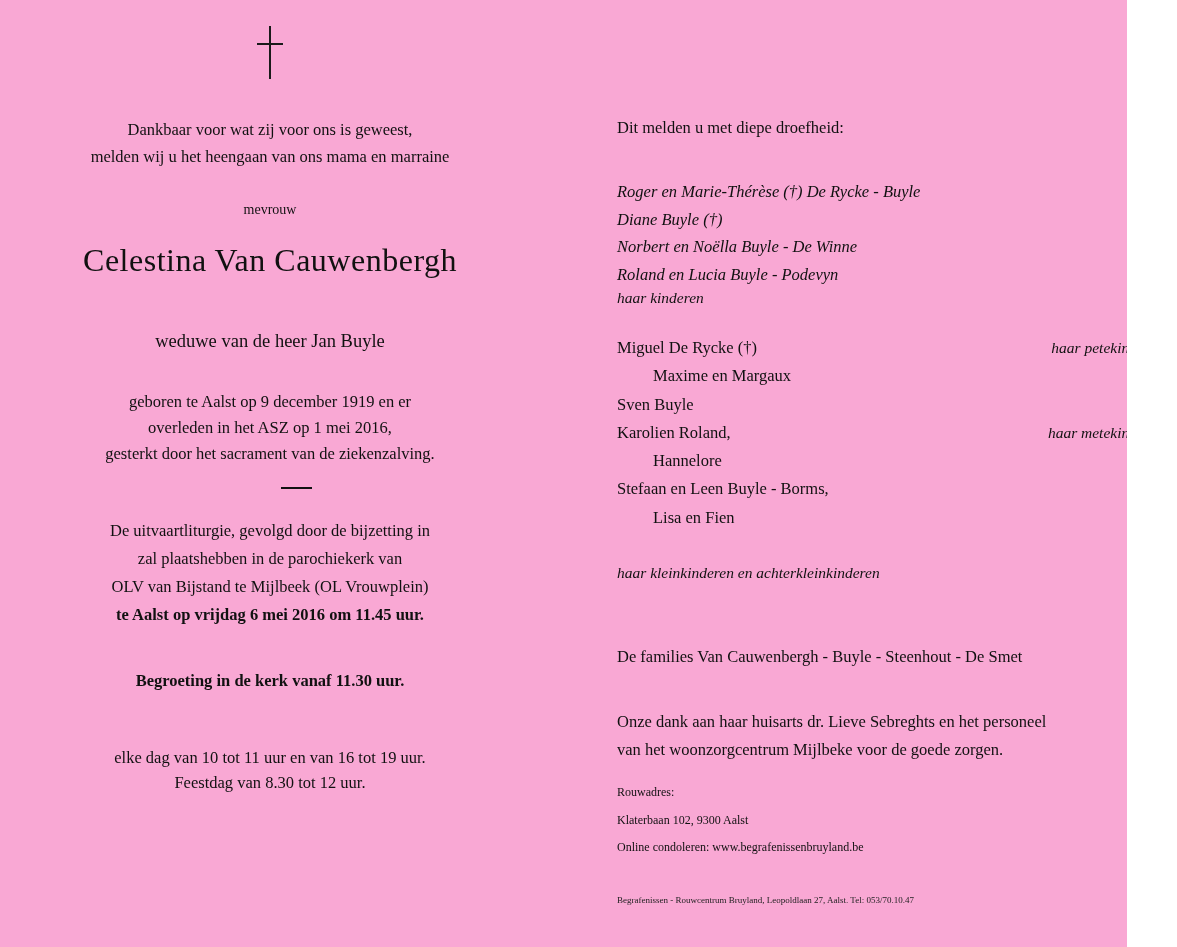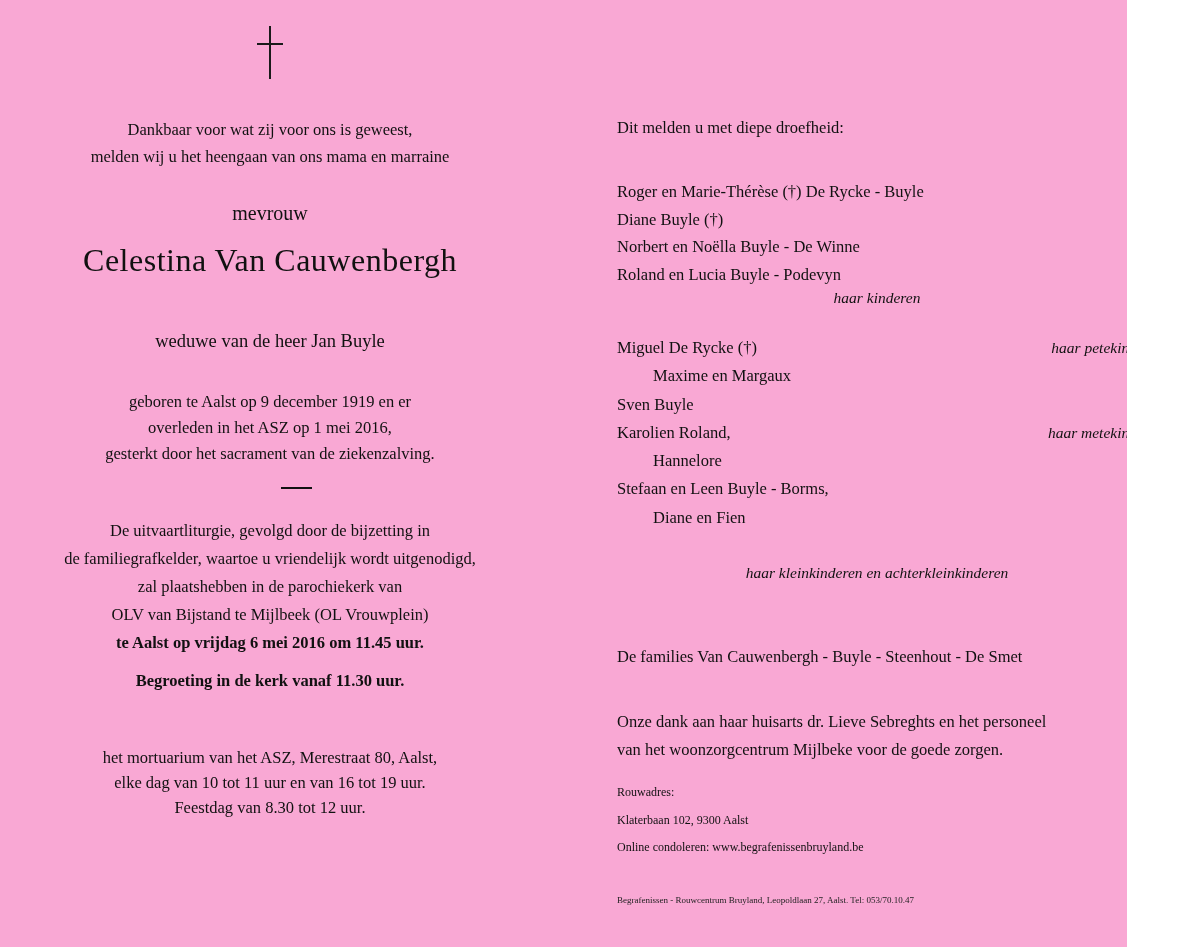--- a/index.html
+++ b/index.html
@@ -11,35 +11,35 @@
     font-family:"Liberation Serif", serif;
     overflow:hidden;
   }
   
   .col-left { position:absolute; left:30px; top:0; width:480px; text-align:center; }
   .abs { position:absolute; left:0; width:480px; }
   .cross { position:absolute; left:240px; top:26px; width:56px; height:56px; transform:translateX(-50%); }
   .cross .v { position:absolute; left:27px; top:0; width:2px; height:53px; background:#1a1a1a; }
   .cross .h { position:absolute; left:15px; top:17px; width:26px; height:2px; background:#1a1a1a; }
   .intro       { top:116px; font-size:16.5px; line-height:27px; }
-  .salutation  { top:202px; font-size:20px; }
+  .salutation  { top:202px; font-size:14px; }
   .deceased    { top:242px; font-size:32px; letter-spacing:0.5px; }
   .widow       { top:331px; font-size:18.5px; }
   .life        { top:389px; font-size:16.5px; line-height:26px; }
   .divider     { top:487px; left:251px; width:31px; height:2px; background:#111; }
   .service     { top:517px; font-size:16.5px; line-height:28px; }
   .bold        { font-weight:bold; }
   .greeting    { top:671px; font-size:16.5px; }
   .mortuary    { top:745px; font-size:16.5px; line-height:25px; }
   
   .col-right { position:absolute; left:617px; top:0; width:520px; text-align:left; }
   .rabs { position:absolute; left:0; width:520px; }
   .heading     { top:118px; font-size:16.5px; }
-  .children    { top:178px; font-size:16.5px; line-height:27.5px; }
-  .rel-label   { font-style:italic; font-size:15.5px; text-align:center; }
+  .children    { top:178px; font-size:16.5px; line-height:27.5px;font-style:italic; }
+  .rel-label   { font-style:italic; font-size:15.5px; text-align:left; }
   .children-label { top:289px; }
   .grandkids   { top:338px; font-size:16.5px; }
   .gk-row { display:flex; justify-content:space-between; align-items:baseline; height:28.3px; }
   .gk-row .nm { white-space:nowrap; }
   .gk-row .lb { font-style:italic; font-size:15.5px; }
   .gk-row.indent .nm { padding-left:36px; }
   .grandkids-label { top:564px; }
   .families    { top:647px; font-size:16.5px; }
   .thanks      { top:708px; font-size:16.5px; line-height:27.5px; }
   .rouwadres   { top:779px; font-size:12px; line-height:27.5px; }
@@ -70,30 +70,28 @@
     <div class="abs life">
       <div>geboren te Aalst op 9 december 1919 en er</div>
       <div>overleden in het ASZ op 1 mei 2016,</div>
       <div>gesterkt door het sacrament van de ziekenzalving.</div>
     </div>
 
     <div class="abs divider"></div>
 
     <div class="abs service">
       <div>De uitvaartliturgie, gevolgd door de bijzetting in</div>
-      <div>de familiegrafkelder, waartoe u vriendelijk wordt uitgenodigd,</div>
       <div>zal plaatshebben in de parochiekerk van</div>
       <div>OLV van Bijstand te Mijlbeek (OL Vrouwplein)</div>
       <div class="bold">te Aalst op vrijdag 6 mei 2016 om 11.45 uur.</div>
     </div>
 
     <div class="abs greeting bold">Begroeting in de kerk vanaf 11.30 uur.</div>
 
     <div class="abs mortuary">
-      <div>het mortuarium van het ASZ, Merestraat 80, Aalst,</div>
       <div>elke dag van 10 tot 11 uur en van 16 tot 19 uur.</div>
       <div>Feestdag van 8.30 tot 12 uur.</div>
     </div>
   </div>
 
   <div class="col-right">
     <div class="rabs heading">Dit melden u met diepe droefheid:</div>
 
     <div class="rabs children">
       <div>Roger en Marie-Thérèse (†) De Rycke - Buyle</div>
@@ -123,21 +121,21 @@
       </div>
       <div class="gk-row indent">
         <span class="nm">Hannelore</span>
         <span class="lb"></span>
       </div>
       <div class="gk-row">
         <span class="nm">Stefaan en Leen Buyle - Borms,</span>
         <span class="lb"></span>
       </div>
       <div class="gk-row indent">
-        <span class="nm">Diane en Fien</span>
+        <span class="nm">Lisa en Fien</span>
         <span class="lb"></span>
       </div>
     </div>
 
     <div class="rabs rel-label grandkids-label grandkids-label grandchildren-label" style="top:564px">haar kleinkinderen en achterkleinkinderen</div>
 
     <div class="rabs families">De families Van Cauwenbergh - Buyle - Steenhout - De Smet</div>
 
     <div class="rabs thanks">
       <div>Onze dank aan haar huisarts dr. Lieve Sebreghts en het personeel</div>

